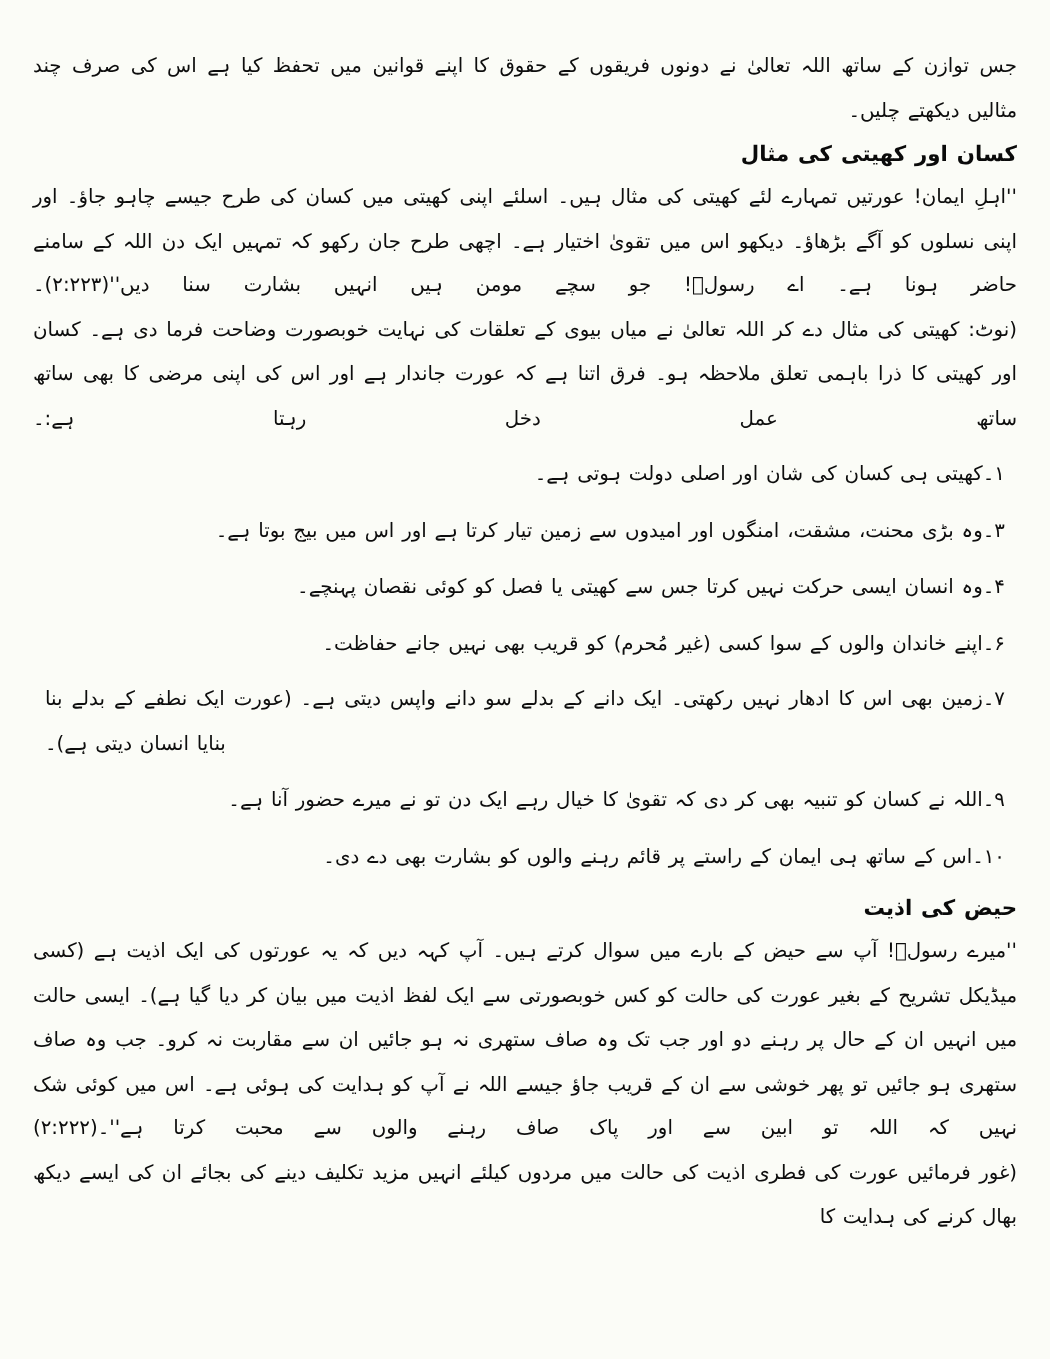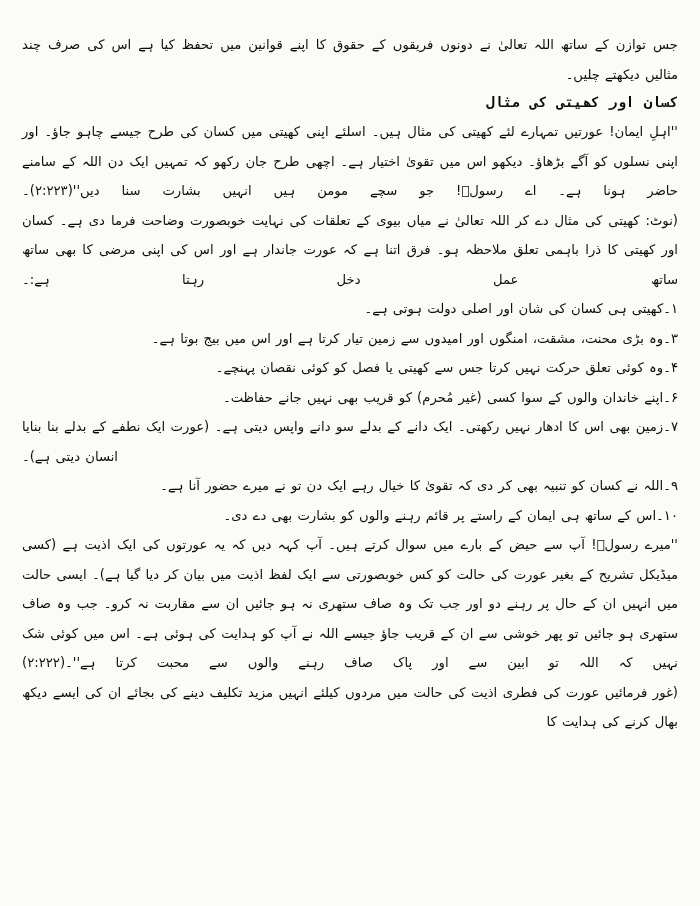--- a/index.html
+++ b/index.html
@@ -59,35 +59,34 @@
     text-align: center;
     text-align-last: center;
     direction: rtl;
     color: #0a0a0a;
     letter-spacing: 0.2px;
   }
   h2.heading.head-right {
     text-align: center;
     text-align-last: right;
     padding-right: 0px;
-    font-family: Liberation Mono, monospace;
   }
   .list-block {
     margin: 0;
     padding: 0;
     list-style: none;
     direction: rtl;
   }
   .list-block li {
     direction: rtl;
     text-align: right;
     text-align-last: right;
     font-size: 13.2px;
     line-height: 29.5px;
-    margin: 0;
+    margin: 8px;
     padding: 0;
     white-space: normal;
   }
   .list-block li.wrap-two {
     text-align: justify;
     text-align-last: left;
   }
   .note-block {
     direction: rtl;
     text-align: justify;
@@ -113,32 +112,33 @@
     <p class="para urdu"><span>''اہلِ ایمان! عورتیں تمہارے لئے کھیتی کی مثال ہیں۔ اسلئے اپنی کھیتی میں کسان کی طرح جیسے چاہو جاؤ۔ اور اپنی نسلوں کو آگے بڑھاؤ۔ دیکھو اس میں تقویٰ اختیار ہے۔ اچھی طرح جان رکھو کہ تمہیں ایک دن اللہ کے سامنے حاضر ہونا ہے۔ اے رسولؐ! جو سچے مومن ہیں انہیں بشارت سنا دیں''</span><span class="cite">(۲:۲۲۳)۔</span></p>
 
     <p class="para urdu note-block">(نوٹ: کھیتی کی مثال دے کر اللہ تعالیٰ نے میاں بیوی کے تعلقات کی نہایت خوبصورت وضاحت فرما دی ہے۔ کسان اور کھیتی کا ذرا باہمی تعلق ملاحظہ ہو۔ فرق اتنا ہے کہ عورت جاندار ہے اور اس کی اپنی مرضی کا بھی ساتھ ساتھ عمل دخل رہتا ہے:۔</p>
 
     <ul class="list-block">
       <li class="urdu"><span>۱۔</span><span>کھیتی ہی کسان کی شان اور اصلی دولت ہوتی ہے۔</span></li>
 
 
       <li class="urdu"><span>۳۔</span><span>وہ بڑی محنت، مشقت، امنگوں اور امیدوں سے زمین تیار کرتا ہے اور اس میں بیج بوتا ہے۔</span></li>
 
-      <li class="urdu"><span>۴۔</span><span>وہ کوئی تعلق حرکت نہیں کرتا جس سے کھیتی یا فصل کو کوئی نقصان پہنچے۔</span></li>
+      <li class="urdu"><span>۴۔</span><span>وہ انسان ایسی حرکت نہیں کرتا جس سے کھیتی یا فصل کو کوئی نقصان پہنچے۔</span></li>
 
 
       <li class="urdu"><span>۶۔</span><span>اپنے خاندان والوں کے سوا کسی (غیر مُحرم) کو قریب بھی نہیں جانے حفاظت۔</span></li>
 
       <li class="urdu wrap-two"><span>۷۔</span><span>زمین بھی اس کا ادھار نہیں رکھتی۔ ایک دانے کے بدلے سو دانے واپس دیتی ہے۔ (عورت ایک نطفے کے بدلے بنا بنایا انسان دیتی ہے)۔</span></li>
 
 
       <li class="urdu"><span>۹۔</span><span>اللہ نے کسان کو تنبیہ بھی کر دی کہ تقویٰ کا خیال رہے ایک دن تو نے میرے حضور آنا ہے۔</span></li>
 
       <li class="urdu"><span>۱۰۔</span><span>اس کے ساتھ ہی ایمان کے راستے پر قائم رہنے والوں کو بشارت بھی دے دی۔</span></li>
     </ul>
 
+    <h2 class="heading urdu head-right">حیض کی اذیت</h2>
 
     <p class="para urdu"><span>''میرے رسولؐ! آپ سے حیض کے بارے میں سوال کرتے ہیں۔ آپ کہہ دیں کہ یہ عورتوں کی ایک اذیت ہے (کسی میڈیکل تشریح کے بغیر عورت کی حالت کو کس خوبصورتی سے ایک لفظ اذیت میں بیان کر دیا گیا ہے)۔ ایسی حالت میں انہیں ان کے حال پر رہنے دو اور جب تک وہ صاف ستھری نہ ہو جائیں ان سے مقاربت نہ کرو۔ جب وہ صاف ستھری ہو جائیں تو پھر خوشی سے ان کے قریب جاؤ جیسے اللہ نے آپ کو ہدایت کی ہوئی ہے۔ اس میں کوئی شک نہیں کہ اللہ تو ابین سے اور پاک صاف رہنے والوں سے محبت کرتا ہے''۔</span><span class="cite">(۲:۲۲۲)</span></p>
 
     <p class="para urdu tail-right">(غور فرمائیں عورت کی فطری اذیت کی حالت میں مردوں کیلئے انہیں مزید تکلیف دینے کی بجائے ان کی ایسے دیکھ بھال کرنے کی ہدایت کا</p>
 
   </div>
 </div>
 
 </body></html>

